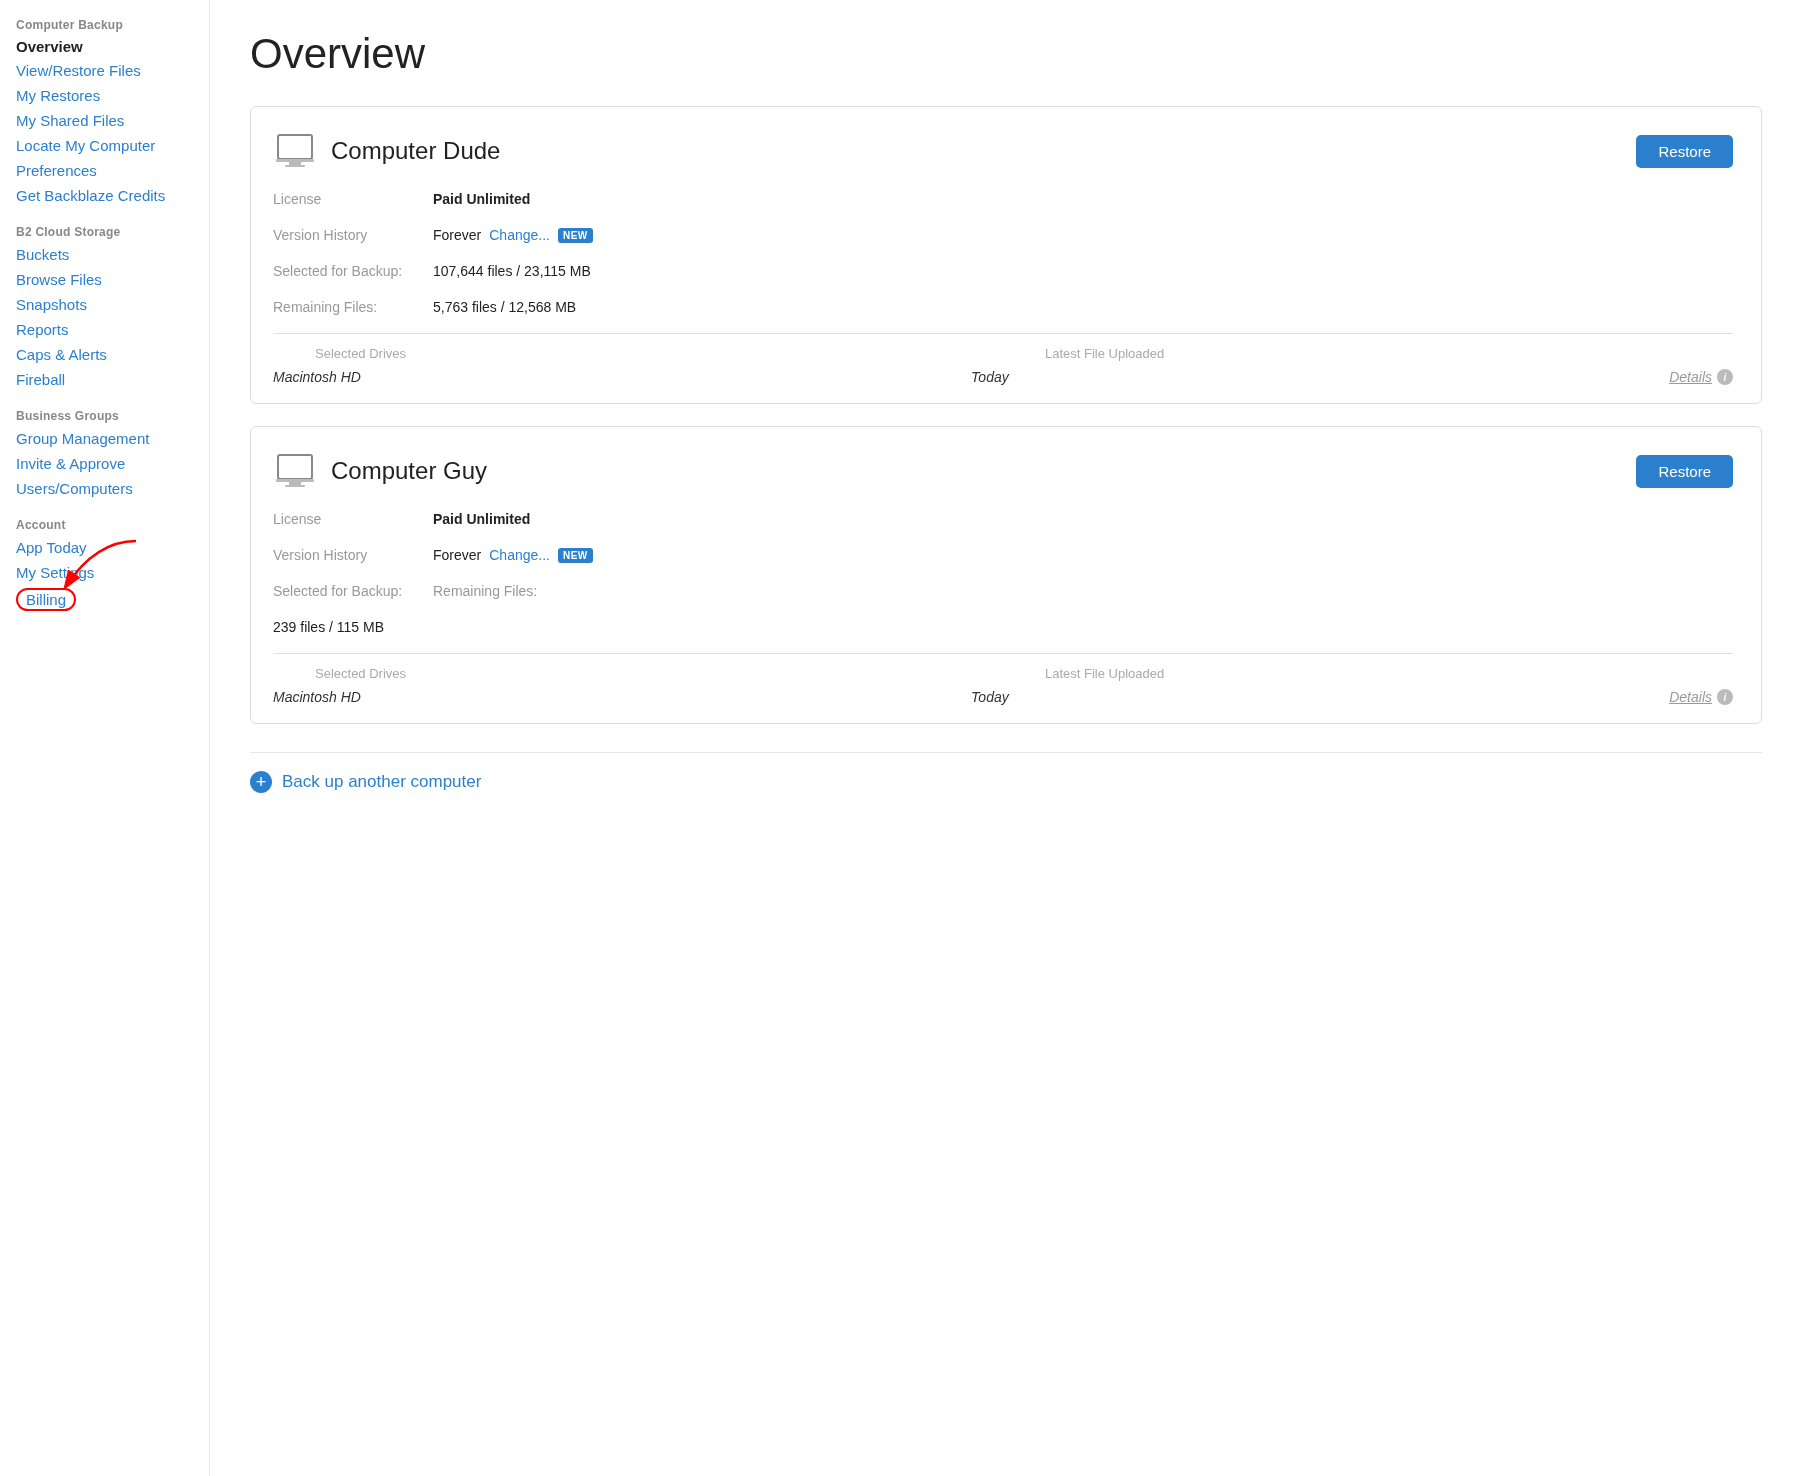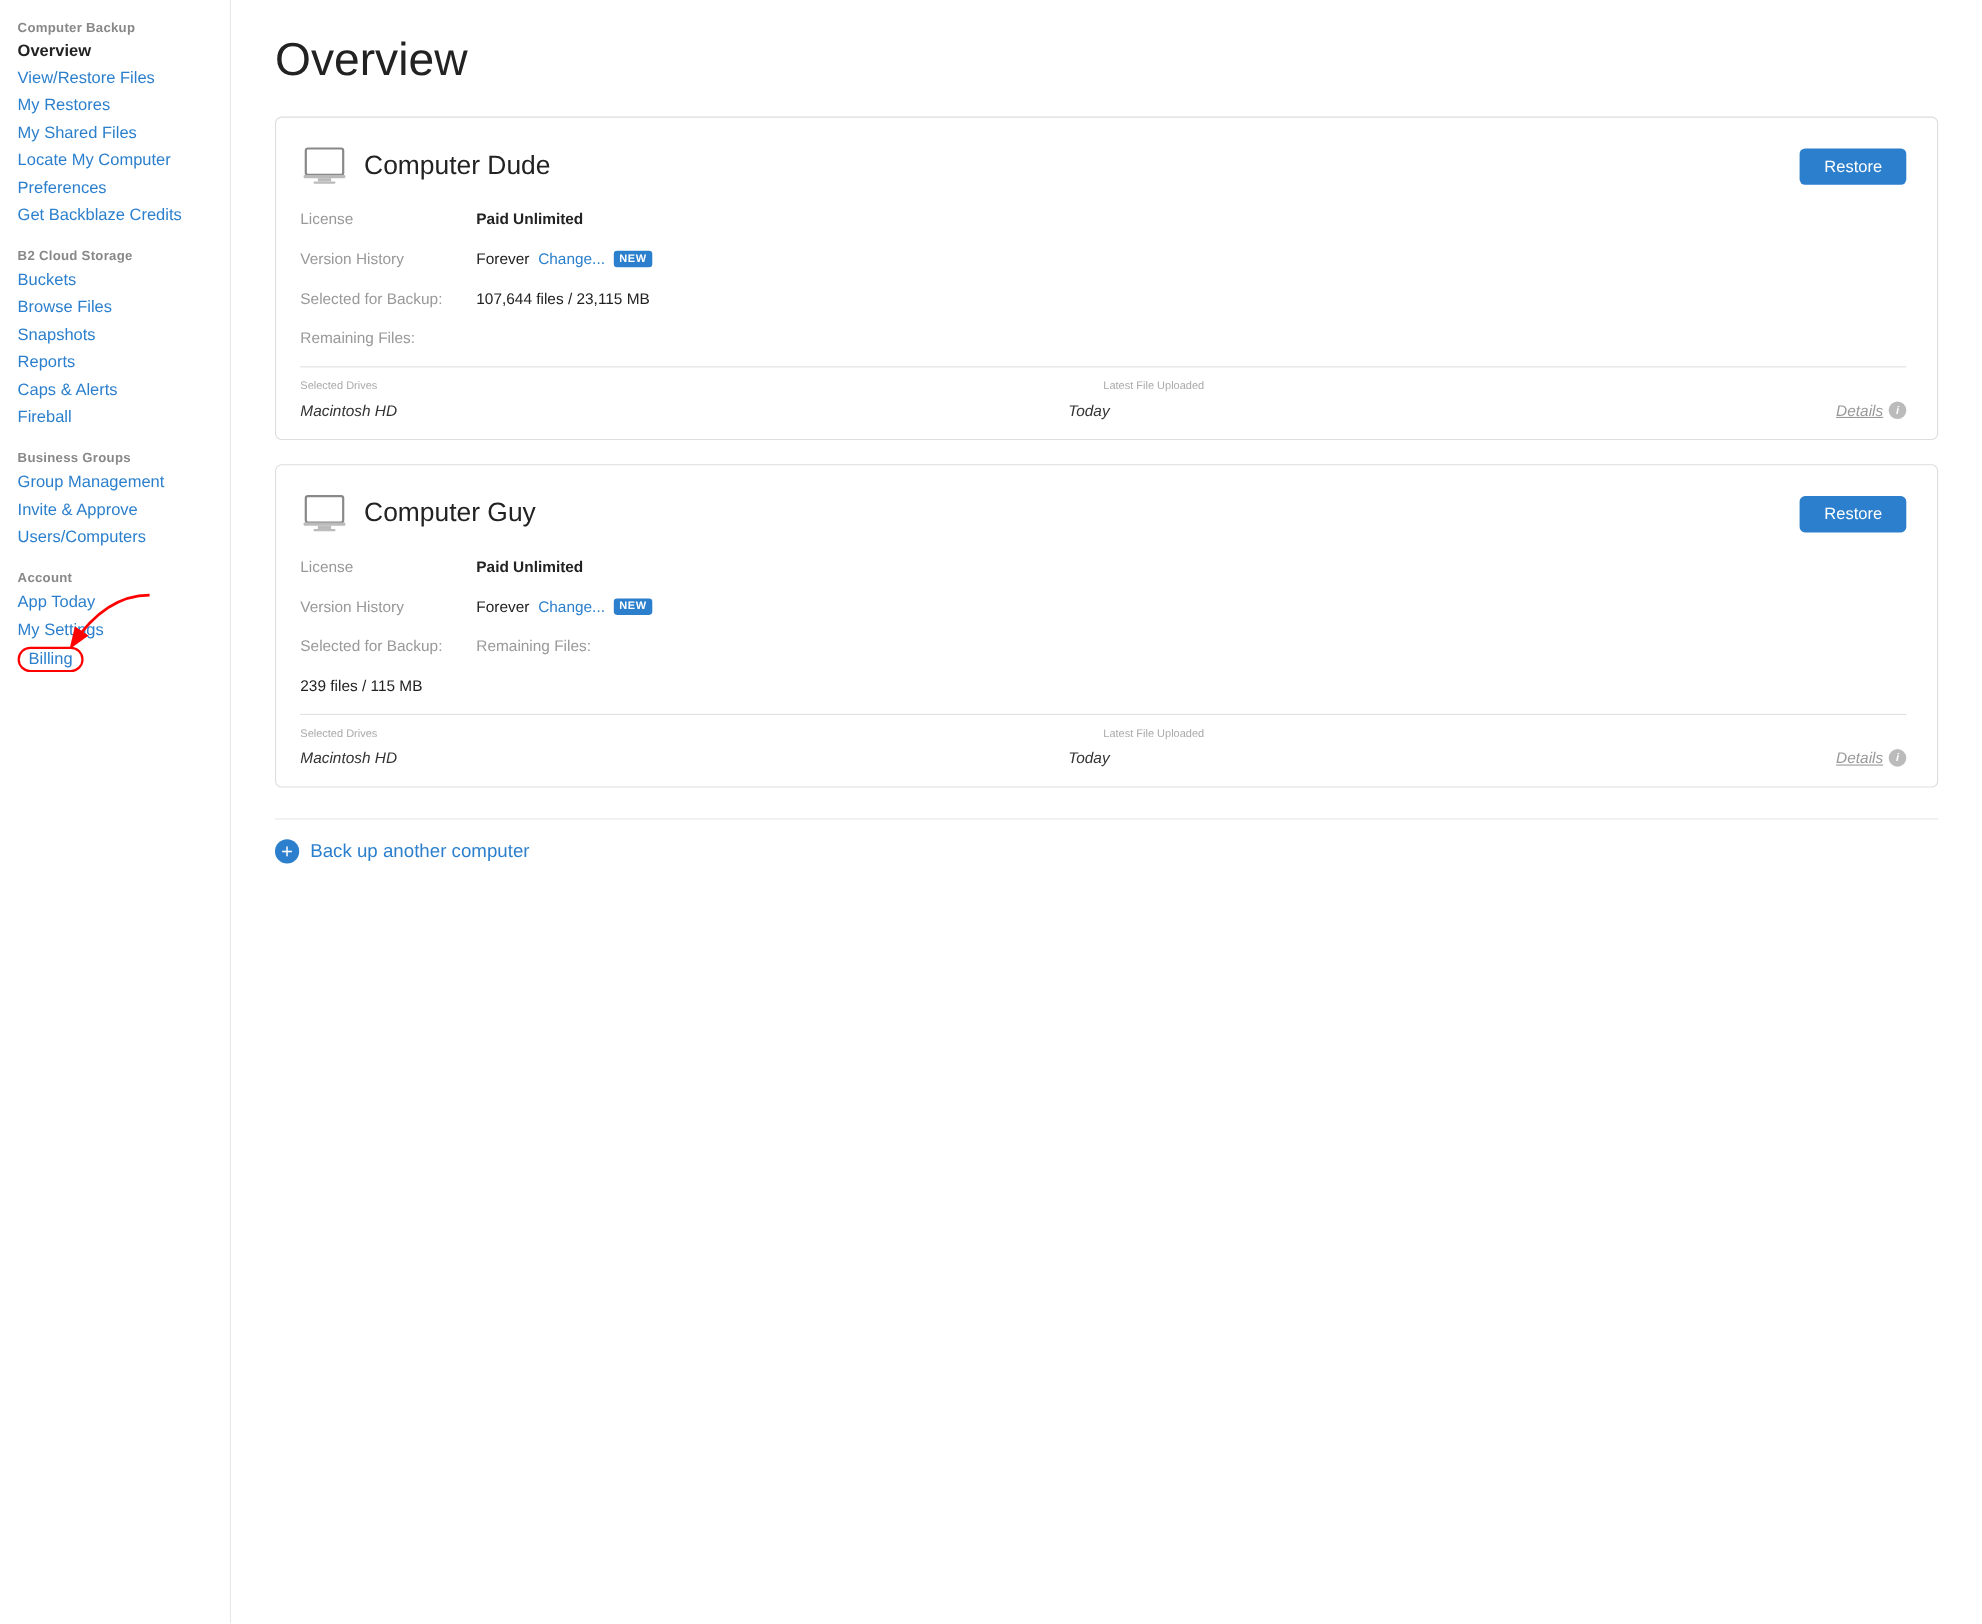--- a/index.html
+++ b/index.html
@@ -133,21 +133,22 @@
       padding-top: 12px;
       margin-top: 6px;
     }
     .drives-header {
       display: grid;
       grid-template-columns: 1fr 1fr auto;
       margin-bottom: 8px;
     }
     .drives-header-label {
       color: #aaa;
-      font-size: 10px;
+      font-size: 13px;
+      margin-left: 42px;
     }
     .drives-row {
       display: grid;
       grid-template-columns: 1fr 1fr auto;
       align-items: center;
       font-style: italic;
     }
     .drive-name {
       font-size: 14px;
       color: #333;
@@ -304,20 +305,21 @@
           <span>Forever</span>
           <a class="change-link" href="#">Change...</a>
           <span class="new-badge">NEW</span>
         </div>
       </div>
 
       <div class="detail-label">Selected for Backup:</div>
       <div class="detail-value">107,644 files / 23,115 MB</div>
 
       <div class="detail-label">Remaining Files:</div>
+      <div class="detail-value">5,763 files / 12,568 MB</div>
     </div>
 
     <div class="drives-section">
       <div class="drives-header">
         <div class="drives-header-label">Selected Drives</div>
         <div class="drives-header-label">Latest File Uploaded</div>
         <div></div>
       </div>
       <div class="drives-row">
         <div class="drive-name">Macintosh HD</div>

